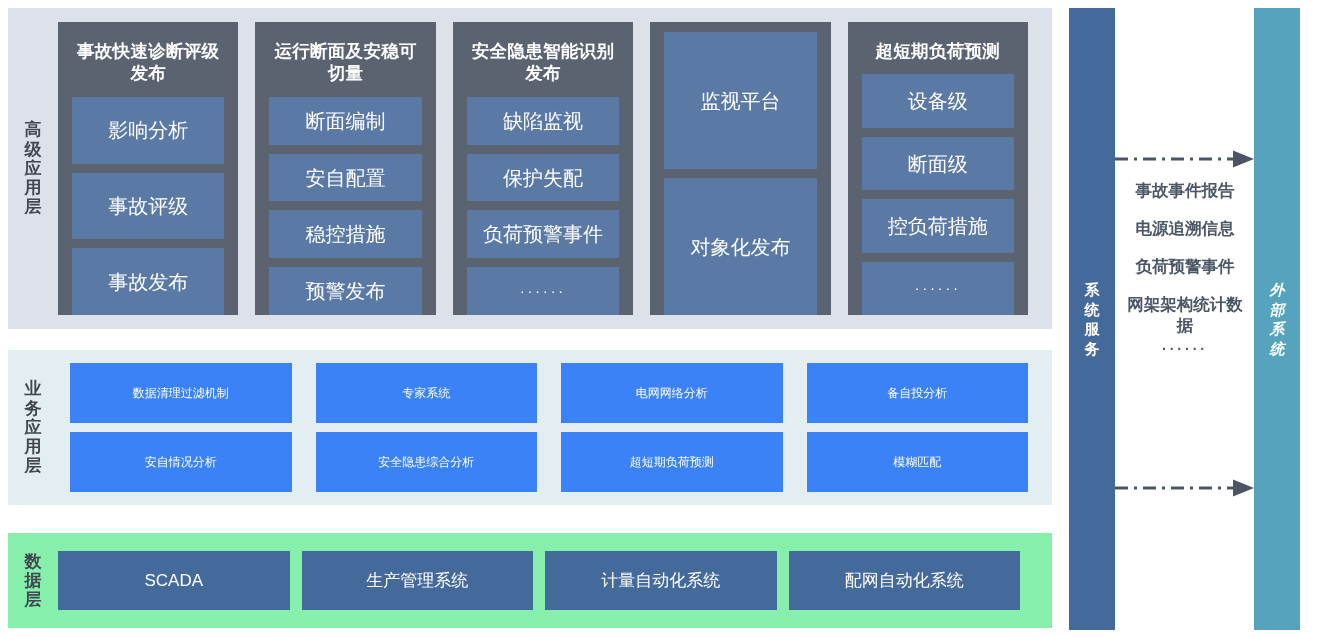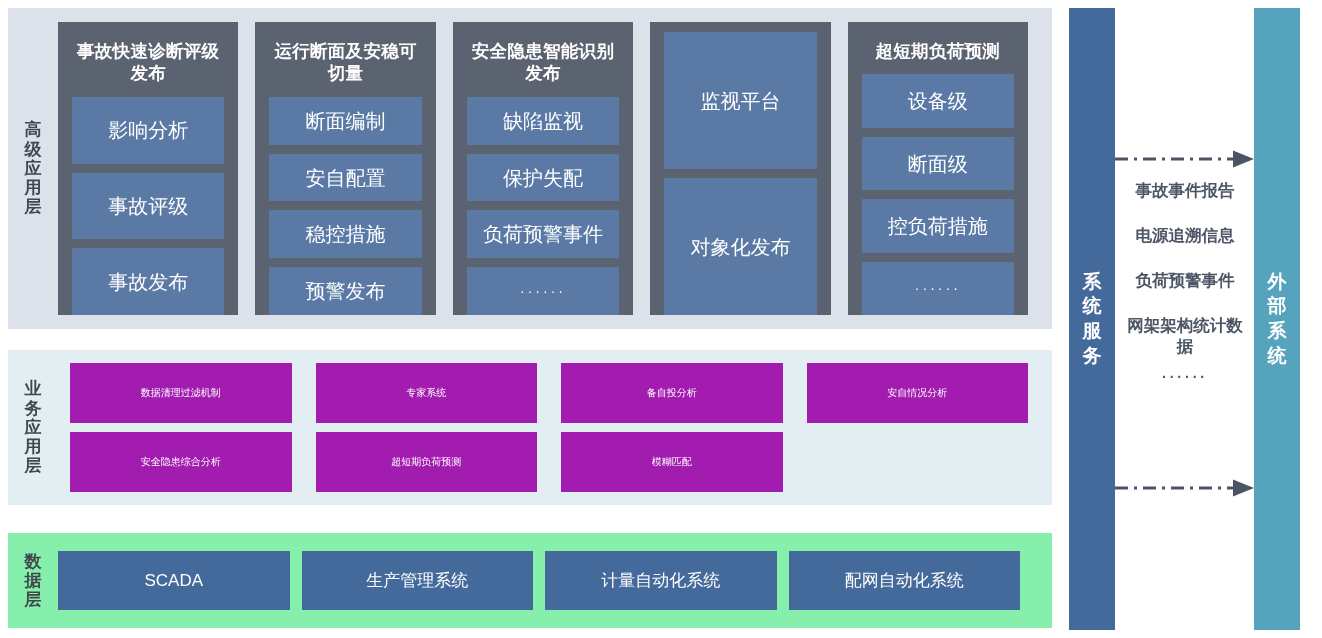--- a/index.html
+++ b/index.html
@@ -35,21 +35,21 @@
   }
   .item.dots{letter-spacing:3px;font-size:14px;}
 
   
   #layer2{left:8px;top:350px;width:1044px;height:155px;background:#e2eef2;}
   #layer2 .grid{
     flex:1 1 auto;display:grid;grid-template-columns:repeat(4,1fr);
     grid-template-rows:repeat(2,1fr);gap:9px 12px;padding:13px 24px 13px 0;box-sizing:border-box;
   }
   .biz-box{
-    background:#a21caf;color:#ffffff;font-size:10px;
+    background:#3b82f6;color:#ffffff;font-size:12px;
     display:flex;align-items:center;justify-content:center;text-align:center;margin-left:12px;
   }
 
   
   #layer3{left:8px;top:533px;width:1044px;height:95px;background:#86efac;}
   #layer3 .grid{
     flex:1 1 auto;display:grid;grid-template-columns:repeat(4,1fr);
     gap:12px;padding:18px 32px 18px 0;box-sizing:border-box;
   }
   .data-box{
@@ -57,35 +57,35 @@
     display:flex;align-items:center;justify-content:center;text-align:center;
   }
 
   
   #sysbar{
     position:absolute;left:1069px;top:8px;width:46px;height:622px;background:#44699b;
     display:flex;align-items:center;justify-content:center;
   }
   #extbar{
     position:absolute;left:1254px;top:8px;width:46px;height:622px;background:#55a3bd;
-    display:flex;align-items:center;justify-content:center;
+    display:flex;align-items:center;justify-content:center;font-style:italic;
   }
   .vert-text{
-    color:#ffffff;font-weight:bold;font-size:19px;line-height:1.30;
+    color:#ffffff;font-weight:bold;font-size:15px;line-height:1.30;
     text-align:center;width:22px;letter-spacing:0;
   }
 
   .flow-gap{position:absolute;left:1115px;top:8px;width:139px;height:622px;}
   .arrow{position:absolute;left:0;width:139px;height:20px;}
   #arrow-top{top:141px;}
   #arrow-bottom{top:470px;}
 
   .flow-labels{
     position:absolute;left:1120px;top:180px;width:130px;
-    display:flex;flex-direction:column;align-items:center;gap:25px;
+    display:flex;flex-direction:column;align-items:center;gap:18px;
   }
   .flow-label{
     color:#4c5564;font-weight:bold;font-size:16.5px;line-height:1.22;text-align:center;
   }
   .flow-label.dots{letter-spacing:3px;font-size:14px;margin-top:-12px;}
 </style>
 </head>
 <body>
 
 <div id="root">
@@ -145,20 +145,21 @@
     </div>
   </div>
 
   <div class="layer" id="layer2">
     <div class="layer-label">
       <span>业务应用层</span>
     </div>
     <div class="grid">
       <div class="biz-box">数据清理过滤机制</div>
       <div class="biz-box">专家系统</div>
+      <div class="biz-box">电网网络分析</div>
       <div class="biz-box">备自投分析</div>
       <div class="biz-box">安自情况分析</div>
       <div class="biz-box">安全隐患综合分析</div>
       <div class="biz-box">超短期负荷预测</div>
       <div class="biz-box">模糊匹配</div>
     </div>
   </div>
 
   <div class="layer" id="layer3">
     <div class="layer-label">

